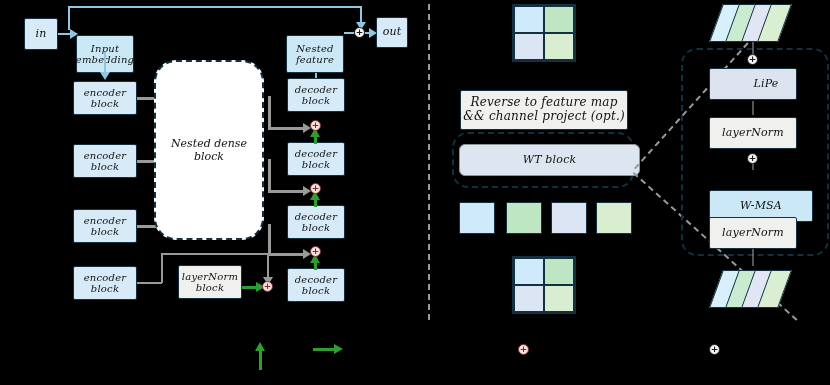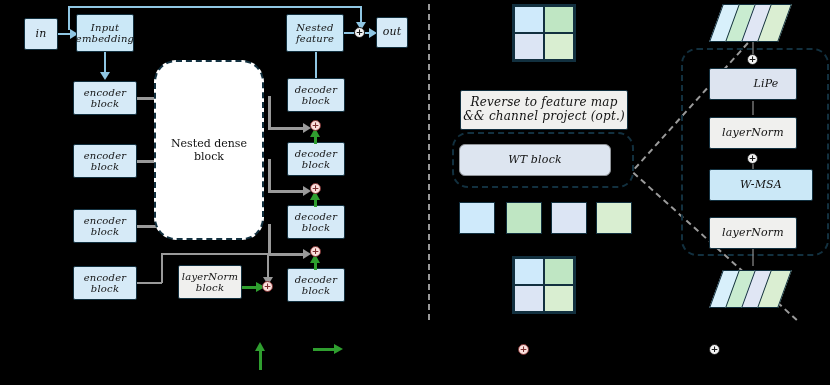--- a/index.html
+++ b/index.html
@@ -7,21 +7,21 @@
        font-family:"DejaVu Serif","Liberation Serif",serif;}
   #stage{position:relative;width:830px;height:385px;background:#000;}
 
   
   .box{position:absolute;box-sizing:border-box;
        border:1.6px solid #12303f;border-radius:2px;
        display:flex;align-items:center;justify-content:center;
        text-align:center;font-style:italic;line-height:1.15;
        color:#111;letter-spacing:.2px;}
   .bx-blue{background:#d6eaf7;}
-  .bx-blue2{background:#cbe8f7;}
+  .bx-blue2{background:#cbe8f7;margin-top:21px;}
   .bx-lav{background:#dde4f0;padding-left:26px;}
   .bx-gray{background:#f0f0ee;}
   .bx-wt{background:#dde5f0;border:1.4px solid #8f9398;border-radius:6px;}
 
   
   .ln{position:absolute;}
   .h{height:2px;}
   .v{width:2px;}
   .c-blue{background:#8fc6e3;}
   .c-gray{background:#9a9a9a;}
@@ -43,21 +43,21 @@
         display:flex;align-items:center;justify-content:center;
         font-family:"DejaVu Sans","Liberation Sans",sans-serif;
         font-weight:700;line-height:1;}
   .plus-pink{background:#fadfdc;border:1.3px solid #7a2f2f;color:#7a2f2f;}
   .plus-white{background:#f2f2f2;border:1.3px solid #1b1b1b;color:#1b1b1b;}
 
   
   .dashbox{position:absolute;box-sizing:border-box;
            border:2.6px dashed #12303f;border-radius:22px;background:#fff;
            display:flex;align-items:center;justify-content:center;
-           text-align:center;color:#111;line-height:1.2;}
+           text-align:center;font-style:italic;color:#111;line-height:1.2;}
 
   
   .groupdash{position:absolute;box-sizing:border-box;
              border:2px dashed #12303f;border-radius:16px;background:transparent;}
 
   
   .vdivider{position:absolute;width:0;border-left:2.5px dashed #9a9a9a;}
   .diag{position:absolute;border-top:2px dashed #9a9a9a;transform-origin:0 0;}
 
   
@@ -218,21 +218,21 @@
     <i style="background:#d9eed1;"></i>
   </div>
 
   <div class="box bx-gray" style="left:460px;top:90px;width:168px;height:40px;font-size:12px;flex-direction:column;">
     <span>Reverse to feature map</span>
     <span>&amp;&amp; channel project (opt.)</span>
   </div>
 
   <div class="groupdash" style="left:452px;top:132px;width:182px;height:56px;"></div>
 
-  <div class="box bx-wt" style="left:459px;top:144px;width:152px;height:32px;font-size:11px;font-style:italic;">
+  <div class="box bx-wt" style="left:459px;top:144px;width:181px;height:32px;font-size:11px;font-style:italic;">
     <span>WT block</span>
   </div>
 
   <div class="tile" style="left:459px;top:202px;width:36px;height:32px;background:#cfeafb;"></div>
   <div class="tile" style="left:506px;top:202px;width:36px;height:32px;background:#bfe6c3;"></div>
   <div class="tile" style="left:551px;top:202px;width:36px;height:32px;background:#dce5f4;"></div>
   <div class="tile" style="left:596px;top:202px;width:36px;height:32px;background:#d9eed1;"></div>
 
   <div class="grid2" style="left:512px;top:256px;width:64px;height:58px;">
     <i style="background:#cfeafb;"></i>

